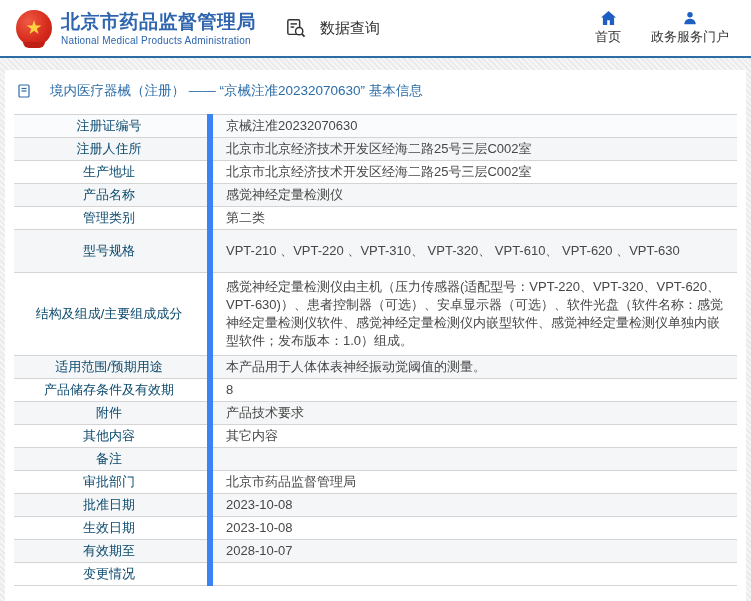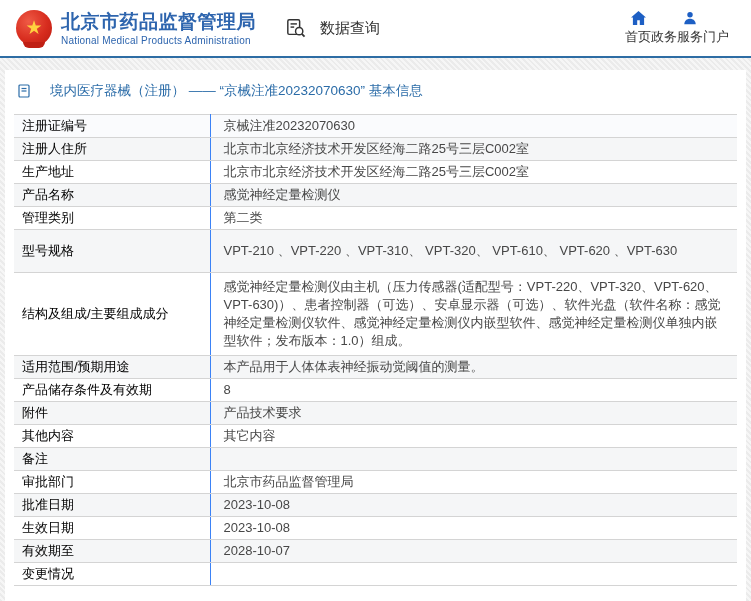--- a/index.html
+++ b/index.html
@@ -26,41 +26,41 @@
     content:""; position:absolute; bottom:-2px; left:7px; width:22px; height:6px;
     background:#c01f14; border-radius:0 0 6px 6px;
   }
   .agency-titles { margin-left:9px; }
   .agency-cn { font-size:19px; font-weight:bold; color:#2e65ae; letter-spacing:0.5px; line-height:22px; }
   .agency-en { font-size:10px; color:#2e65ae; margin-top:2px; letter-spacing:0.2px; }
 
   .data-query { display:flex; align-items:center; gap:14px; margin-left:30px;
     font-size:15px; color:#2f2f2f; cursor:pointer; }
 
-  .top-nav { margin-left:auto; display:flex; padding-right:6px; }
+  .top-nav { margin-left:auto; display:flex; gap:30px; padding-right:6px; }
   .top-nav .nav-item { display:flex; flex-direction:column; align-items:center; gap:3px;
     font-size:13px; color:#333; cursor:pointer; text-decoration:none; }
 
   .blue-rule { height:2px; background:#2e6da4; }
   .stripe-band { height:12px; }
 
   
   .content {
     margin:0 5px; background:#fff; min-height:531px; padding:10px 9px 30px 9px;
   }
   .breadcrumb {
     display:flex; align-items:center; gap:20px; padding:2px 4px 8px 4px;
     font-size:13.5px; color:#2b6ca8;
   }
 
   table.info-table { width:100%; border-collapse:collapse; border-top:1px solid #d4d4d4; margin-top:6px; }
   .info-table td { border-bottom:1px solid #d4d4d4; font-size:13px; padding:3px 8px; line-height:16px; vertical-align:middle; }
   .info-table td.label {
-    width:196px; text-align:left; color:#000000;
-    border-right:1px solid #3b82f6; padding-right:11px;
+    width:196px; text-align:center; color:#0c4a6e;
+    border-right:6px solid #3b82f6; padding-right:11px;
   }
   .info-table td.value { color:#474747; padding-left:13px; }
   .info-table tr:nth-child(even) td { background:#f5f6f7; }
   .info-table tr:first-child td { background:#fafbfd; }
   .info-table tr.tall td { padding-top:13px; padding-bottom:13px; }
   .info-table tr.multi td.value { line-height:18px; padding-top:5px; padding-bottom:5px; }
 </style>
 </head>
 <body>
 

